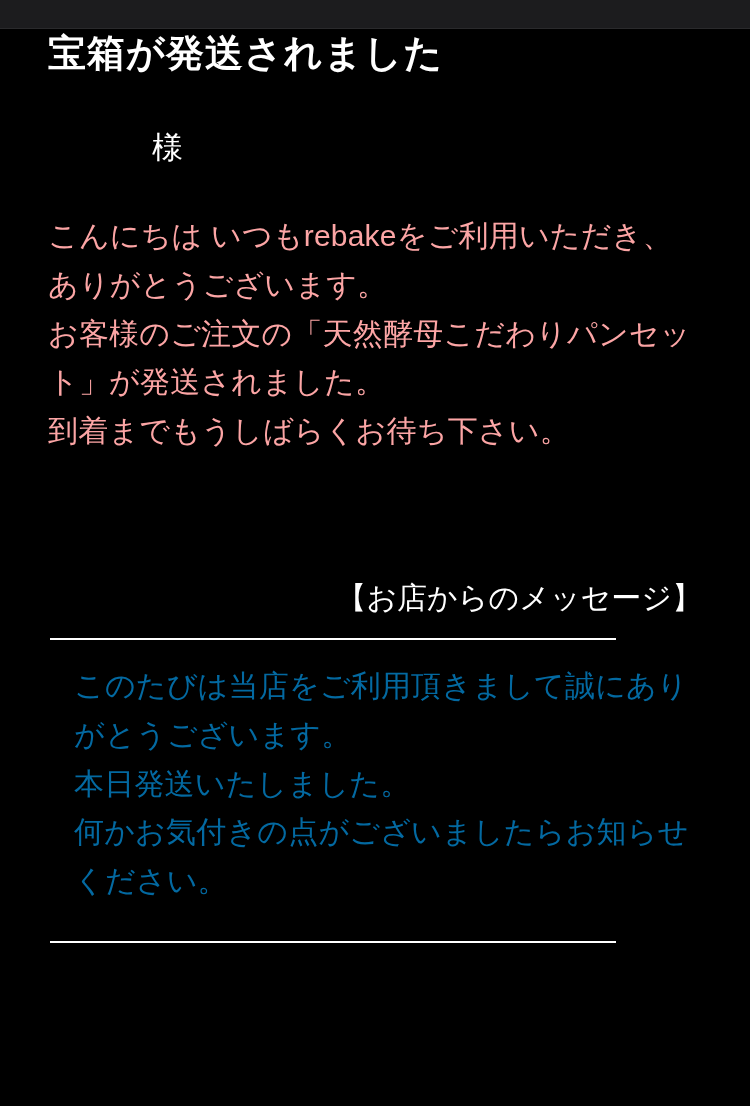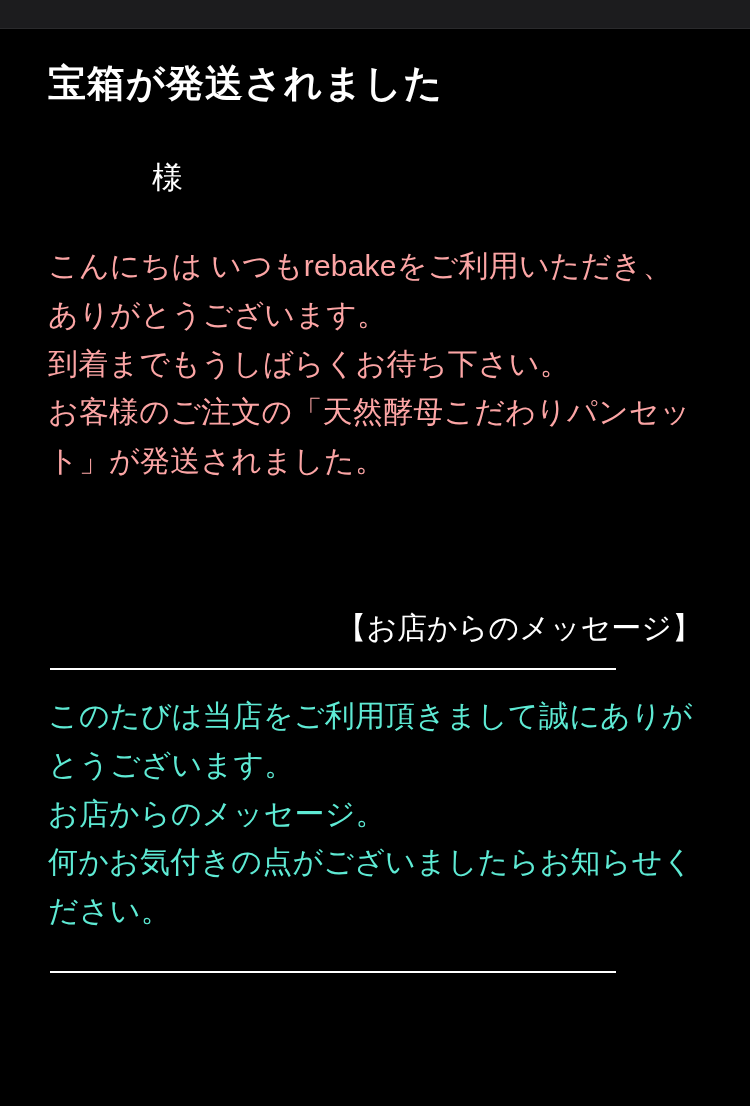--- a/index.html
+++ b/index.html
@@ -33,21 +33,20 @@
   .content {
     position: absolute;
     top: 29px;
     left: 0;
     width: 750px;
     padding: 0 48px;
     box-sizing: border-box;
   }
   .mail-title {
     margin: 0;
-    padding-top: 30px;
     font-size: 38px;
     font-weight: bold;
     letter-spacing: 1px;
     line-height: 1.3;
     color: #ffffff;
   }
   .recipient-line {
     margin-top: 42px;
     height: 54px;
     display: flex;
@@ -115,22 +114,23 @@
     margin-top: 18px;
     margin-left: 2px;
     width: 566px;
     height: 0;
     border-top: 2px solid #ffffff;
   }
   .shop-message-body {
     margin-top: 22px;
     font-size: 30px;
     line-height: 1.62;
-    color: #5eead4;
+    color: #0369a1;
     letter-spacing: 0.2px;
+    margin-left: 26px;
   }
   .shop-message-body p {
     margin: 0;
   }
   .rule-bottom {
     margin-top: 36px;
     margin-left: 2px;
     width: 566px;
     height: 0;
     border-top: 2px solid #ffffff;
@@ -151,30 +151,30 @@
       <span class="redaction">
         <span class="blob1"></span>
         <span class="blob2"></span>
         <span class="blob3"></span>
       </span>
       <span class="honorific">様</span>
     </div>
 
     <div class="body-block">
       <p>こんにちは いつもrebakeをご利用いただき、ありがとうございます。</p>
+      <p>お客様のご注文の「天然酵母こだわりパンセット」が発送されました。</p>
       <p>到着までもうしばらくお待ち下さい。</p>
-      <p>お客様のご注文の「天然酵母こだわりパンセット」が発送されました。</p>
     </div>
 
     <div class="shop-message-heading">【お店からのメッセージ】</div>
 
     <div class="rule"></div>
 
     <div class="shop-message-body">
       <p>このたびは当店をご利用頂きまして誠にありがとうございます。</p>
-      <p>お店からのメッセージ。</p>
+      <p>本日発送いたしました。</p>
       <p>何かお気付きの点がございましたらお知らせください。</p>
     </div>
 
     <div class="rule-bottom"></div>
 
   </div>
 </div>
 
 </body></html>

